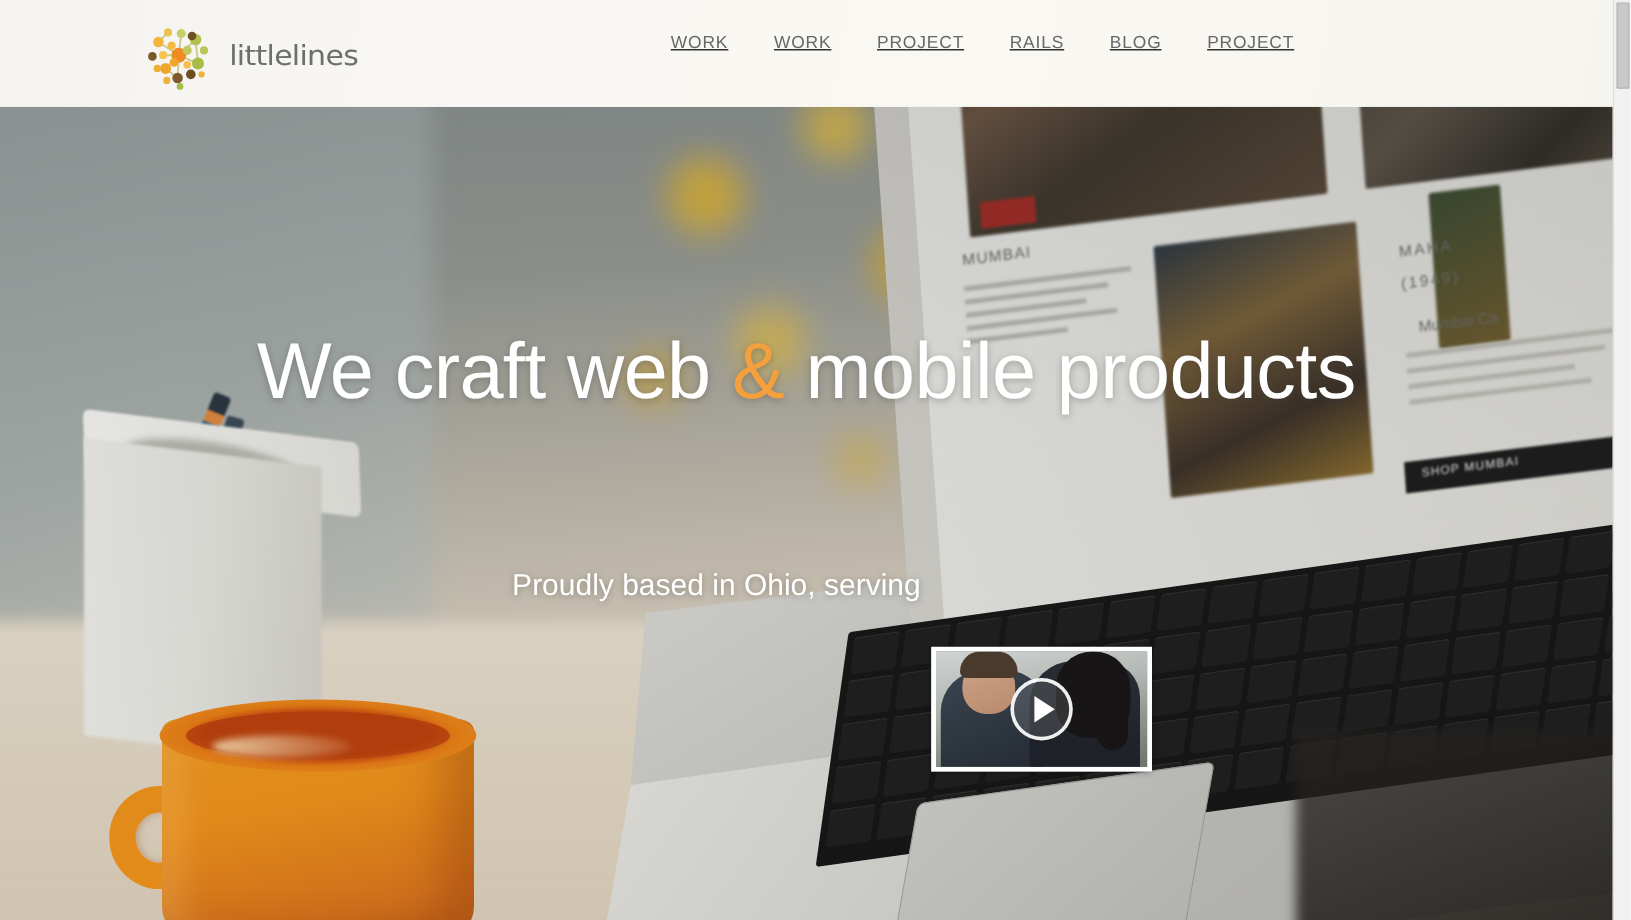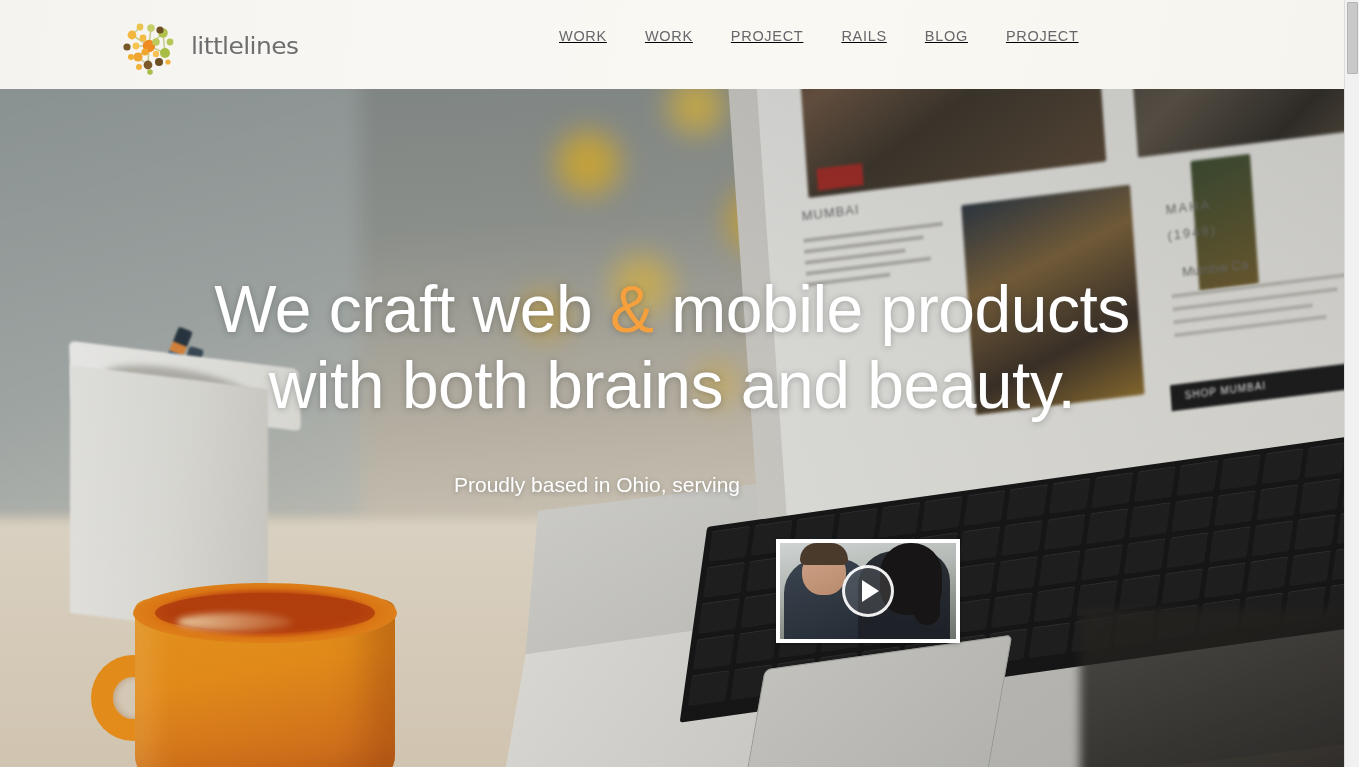--- a/index.html
+++ b/index.html
@@ -294,21 +294,21 @@
     line-height:1.15;
     font-weight:400;
     letter-spacing:-.5px;
     text-shadow:0 1px 6px rgba(60,60,60,.35);
   }
   .headline .amp{ color:#f5a03c; }
   .subhead{
     position:absolute; left:0; top:379px; width:1344px;
     text-align:center;
     color:#ffffff;
-    font-size:21px;
+    font-size:25px;
     line-height:1.65;
     font-weight:400;
     text-shadow:0 1px 5px rgba(60,60,60,.4);
   }
   .subhead .sub-left{
     display:inline-block; width:760px; text-align:center;
     margin-left:-150px;
   }
 
   
@@ -604,21 +604,20 @@
           <div class="mug-top-inner"></div>
           <div class="mug-shine"></div>
         </div>
 
         <div class="hero-scrim"></div>
       </div>
 
       <div class="hero-copy">
         <h1 class="headline">
           <span>We craft web </span><span class="amp">&amp;</span><span> mobile products</span><br>
-          <span>with both brains and beauty.</span>
         </h1>
 
         <p class="subhead">
           <span class="sub-left">Proudly based in Ohio, serving</span><br>
         </p>
 
         <div class="video-thumb">
           <div class="vt-photo">
             <div class="vt-bg"></div>
             <div class="vt-man"></div>

